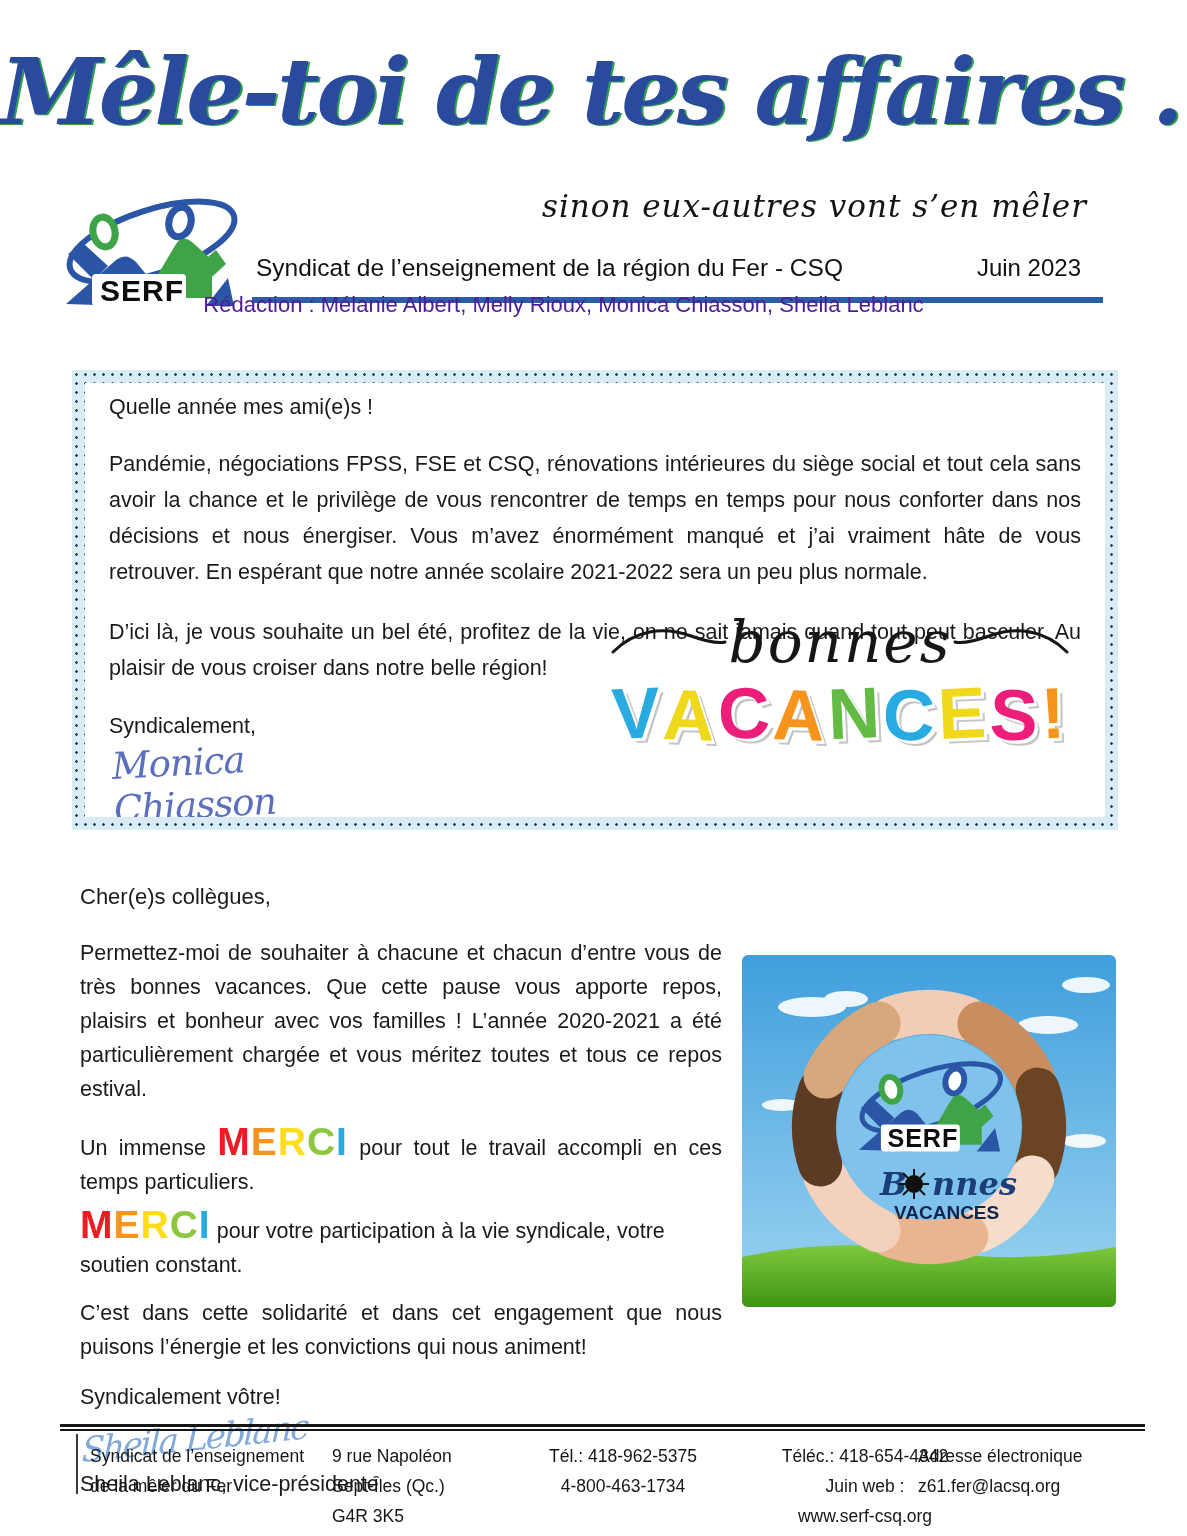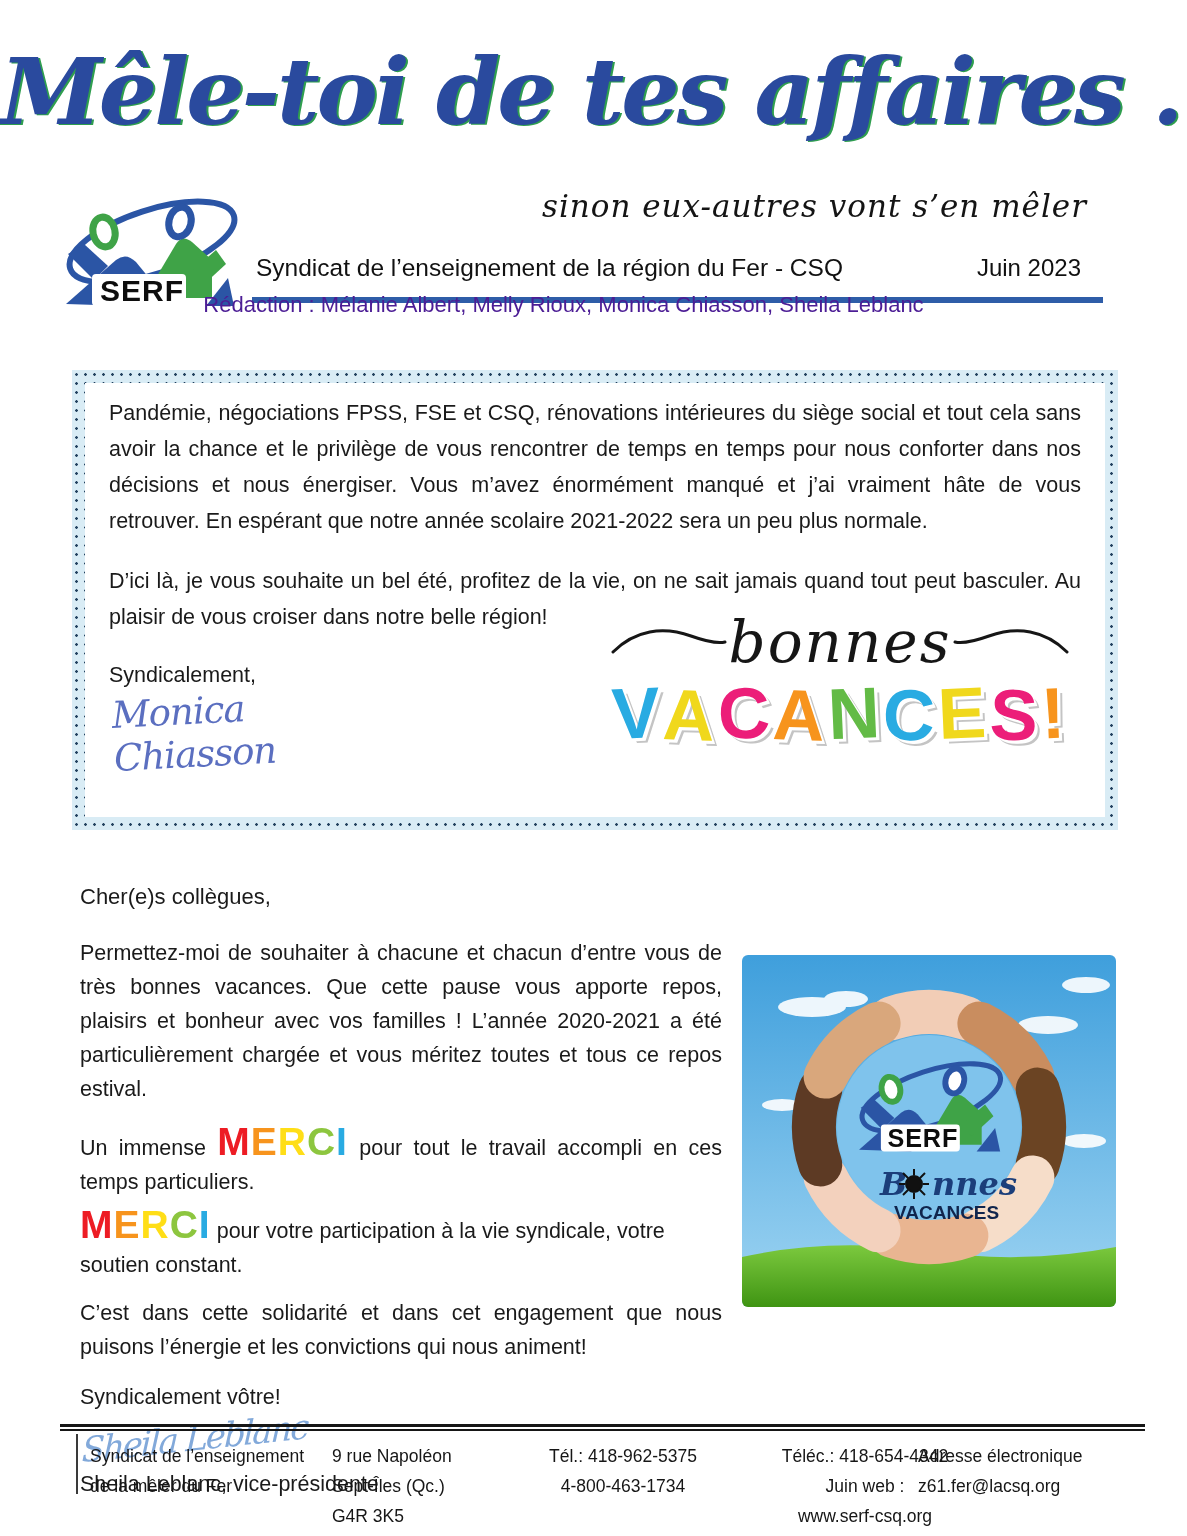--- a/index.html
+++ b/index.html
@@ -106,20 +106,21 @@
 
   <div class="orgline">
     <span>Syndicat de l’enseignement de la région du Fer - CSQ</span>
     <span class="date">Juin 2023</span>
   </div>
   <div class="bluerule"></div>
   <div class="redaction">Rédaction : Mélanie Albert, Melly Rioux, Monica Chiasson, Sheila Leblanc</div>
 
   <div class="dotbox">
     <div class="dotbox-inner">
+      <p class="box-greeting">Quelle année mes ami(e)s !</p>
       <p class="box-p">Pandémie, négociations FPSS, FSE et CSQ, rénovations intérieures du siège social et tout cela sans avoir la chance et le privilège de vous rencontrer de temps en temps pour nous conforter dans nos décisions et nous énergiser.  Vous m’avez énormément manqué et j’ai vraiment hâte de vous retrouver.  En espérant que notre année scolaire 2021-2022 sera un peu plus normale.</p>
       <p class="box-p short" style="width:100%;">D’ici là, je vous souhaite un bel été, profitez de la vie, on ne sait jamais quand tout peut basculer.  Au plaisir de vous croiser dans notre belle région!</p>
       <p class="closing">Syndicalement,</p>
       <div class="sig-monica">Monica Chiasson</div>
 
       <div class="vacart">
         <div class="vac-script-row">
           <svg class="swash" width="116" height="40" viewBox="0 0 116 40">
             <path d="M2,30 C24,8 52,4 80,14 C94,19 106,22 114,20" fill="none" stroke="#161616" stroke-width="3" stroke-linecap="round"></path>
           </svg>

